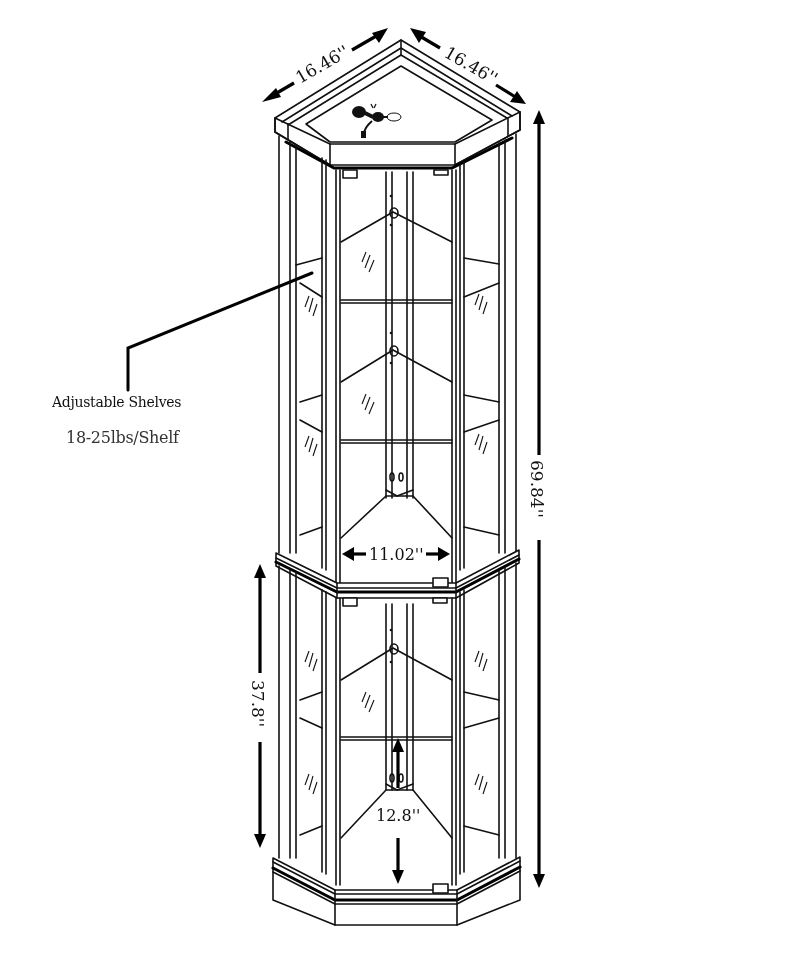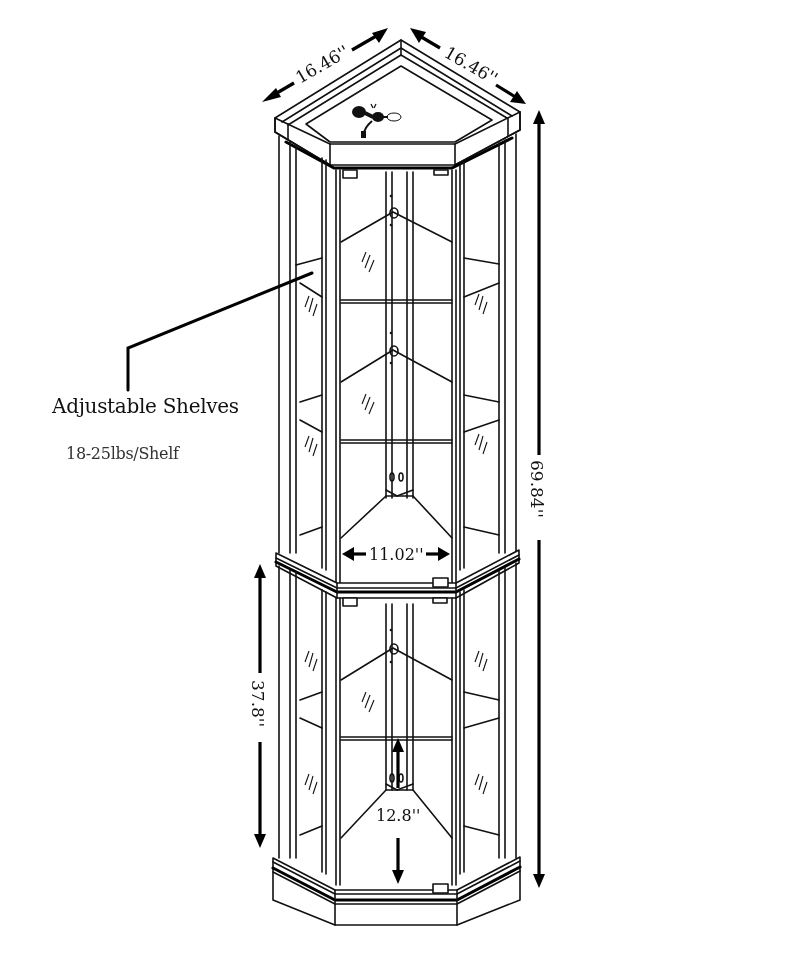--- a/index.html
+++ b/index.html
@@ -5,22 +5,22 @@
     html, body { margin: 0; padding: 0; background: #ffffff; }
     body { width: 800px; height: 977px; position: relative; overflow: hidden; }
     #stage { position: absolute; left: 0; top: 0; width: 800px; height: 977px; }
     .ln { stroke: #111; fill: none; stroke-width: 1.6; stroke-linejoin: round; stroke-linecap: round; }
     .lnt { stroke: #111; fill: none; stroke-width: 1; }
     .lnb { stroke: #000; fill: none; stroke-width: 3; stroke-linecap: round; }
     .wf { fill: #fff; stroke: #111; stroke-width: 1.6; stroke-linejoin: round; }
     .dim { stroke: #000; stroke-width: 3.2; fill: none; stroke-linecap: butt; }
     .arrow { fill: #000; }
     .lbl { font-family: "DejaVu Serif", "Liberation Serif", serif; fill: #111; }
-    .callout-title { position: absolute; left: 52px; top: 394px; font-family: "DejaVu Serif", "Liberation Serif", serif; font-size: 20px; color: #111; letter-spacing: -0.3px; }
-    .callout-sub { position: absolute; left: 66px; top: 444px; font-family: "DejaVu Serif", "Liberation Serif", serif; font-size: 16px; color: #333; letter-spacing: -0.3px; }
+    .callout-title { position: absolute; left: 52px; top: 394px; font-family: "DejaVu Serif", "Liberation Serif", serif; font-size: 14px; color: #111; letter-spacing: -0.3px; }
+    .callout-sub { position: absolute; left: 66px; top: 428px; font-family: "DejaVu Serif", "Liberation Serif", serif; font-size: 16px; color: #333; letter-spacing: -0.3px; }
   </style>
 </head>
 <body>
 
 <div id="stage">
 <svg width="800" height="977" viewBox="0 0 800 977" xmlns="http://www.w3.org/2000/svg">
 
   <g>
 
     <polygon class="wf" points="275,118 401,40 520,112 520,130 455,165 330,165 275,132"></polygon>

